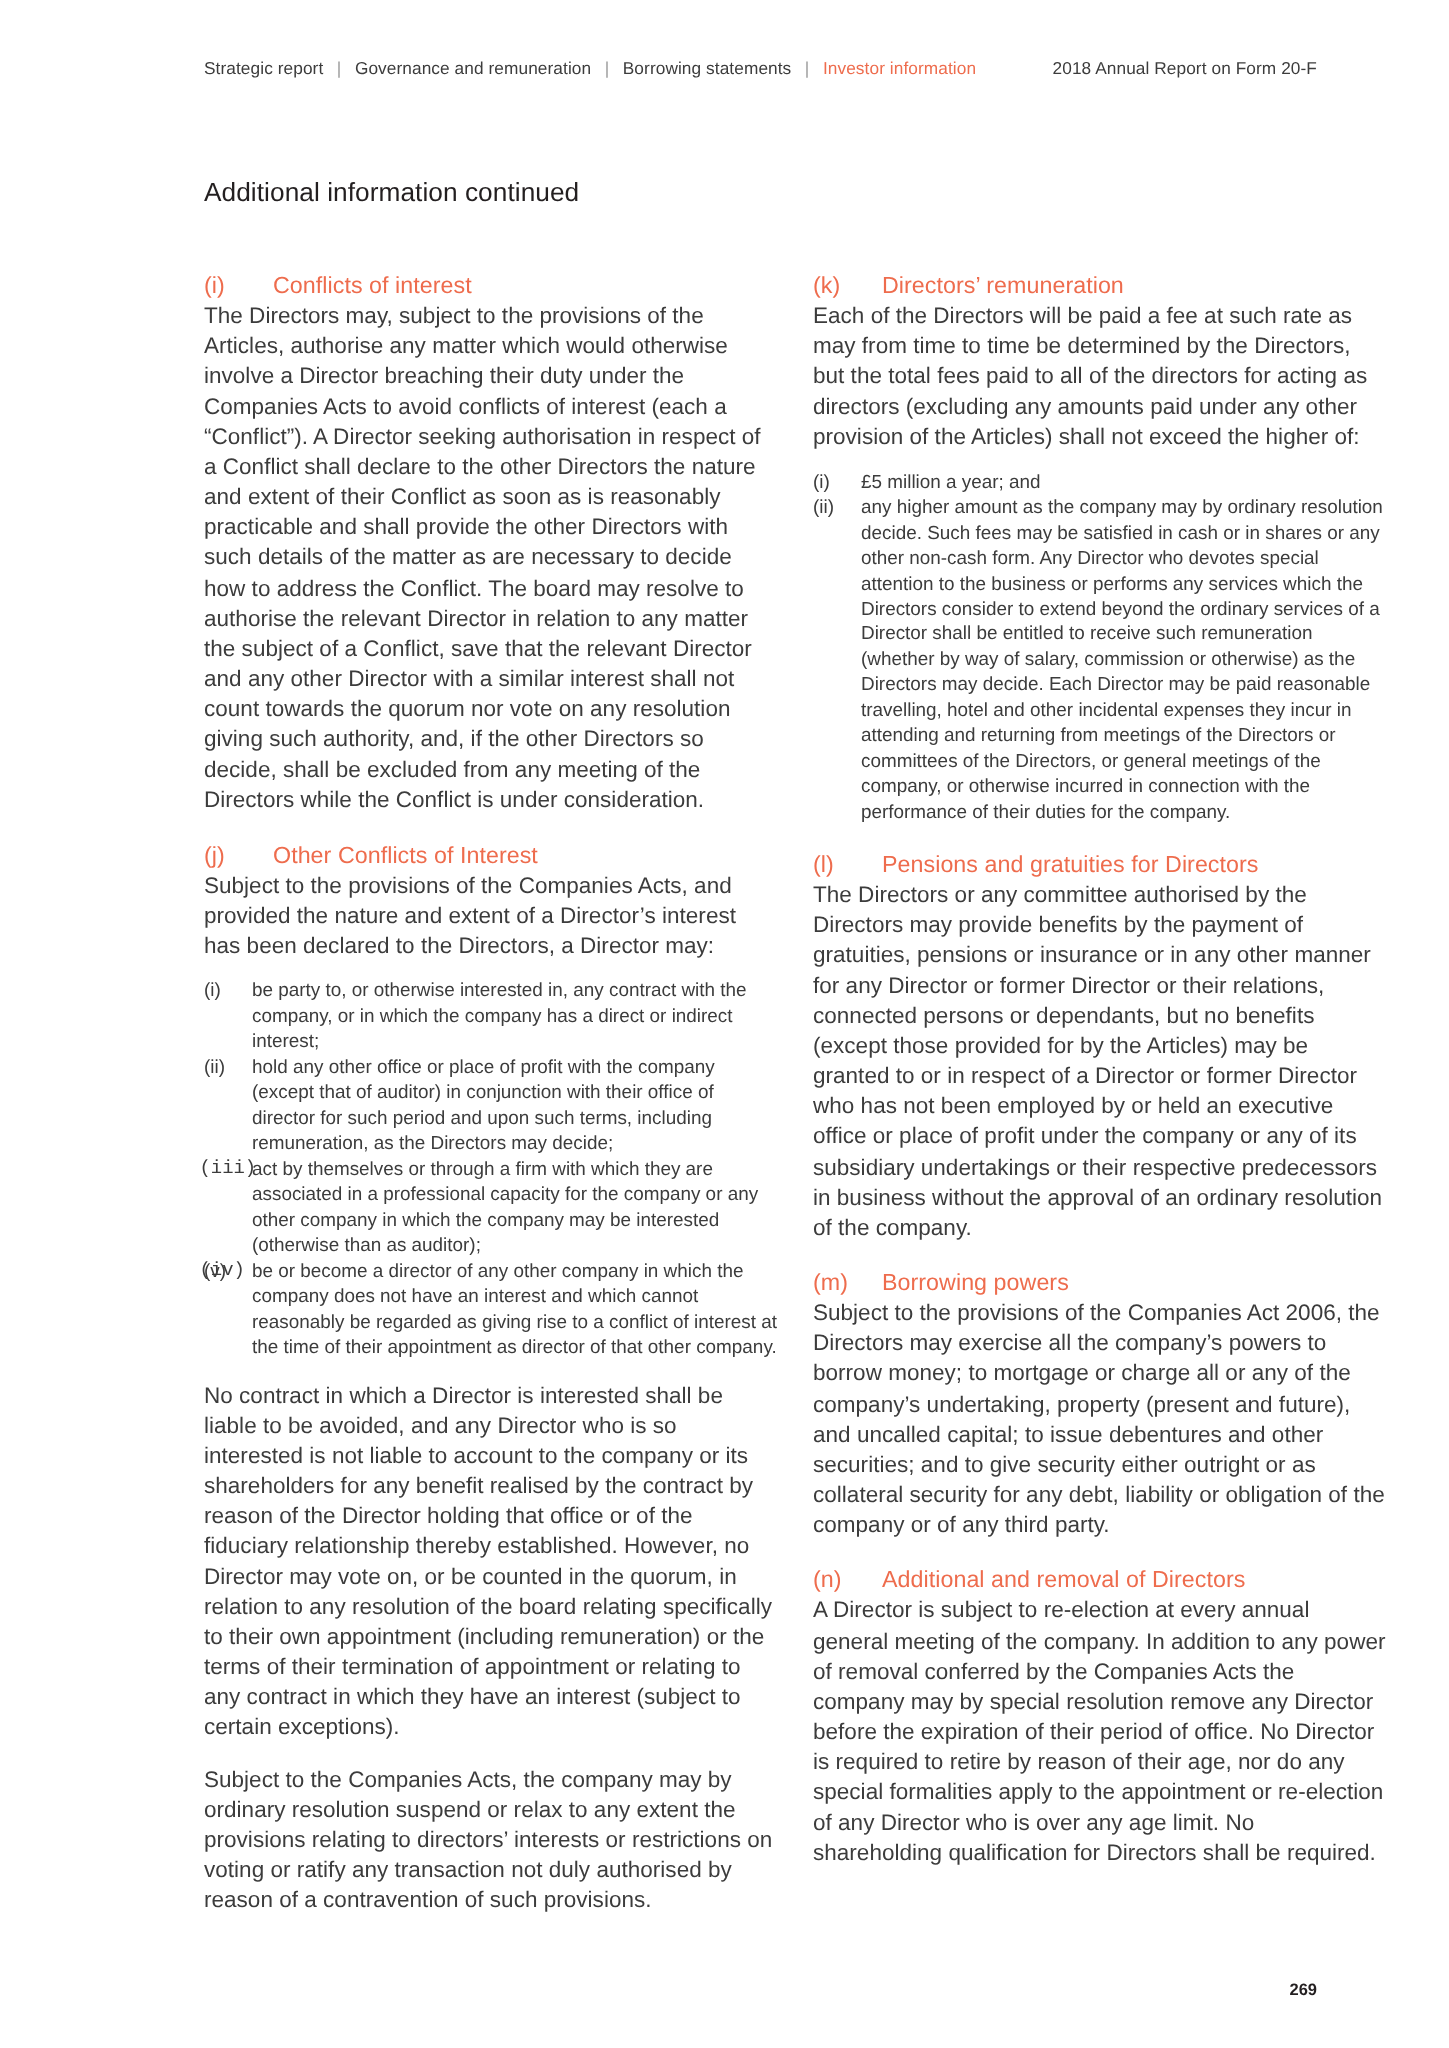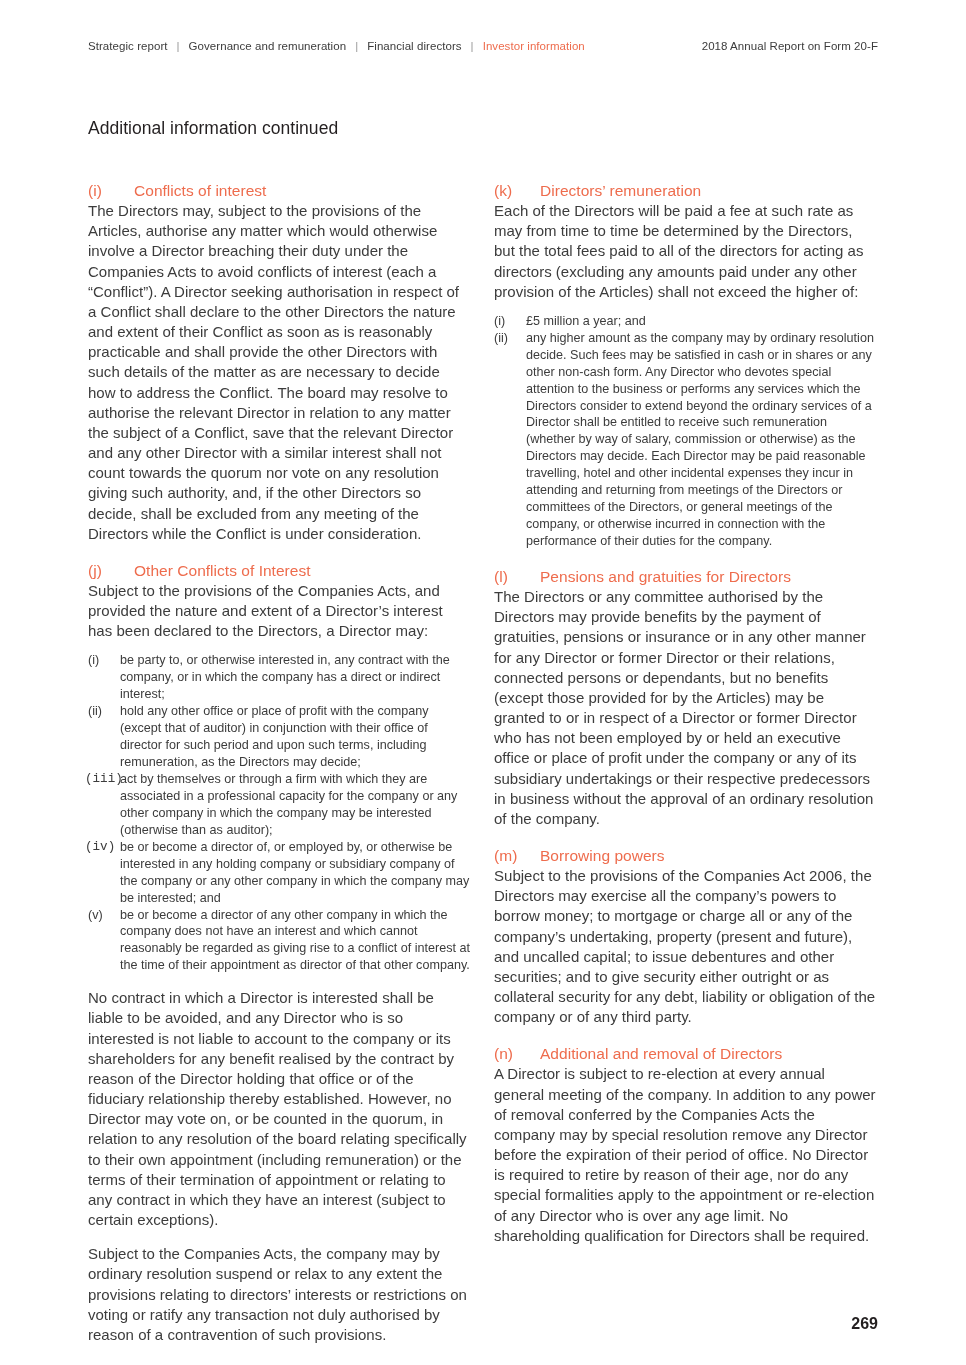--- a/index.html
+++ b/index.html
@@ -14,20 +14,21 @@
     position: relative;
     font-family: "Liberation Sans", sans-serif;
     color: #3c3c3c;
     -webkit-font-smoothing: antialiased;
   }
 
   .page {
     position: absolute;
     inset: 0;
     padding: 16px;
+    margin-left: 48px;
   }
 
   
   .masthead {
     position: absolute;
     top: 40px;
     left: 88px;
     right: 88px;
     display: flex;
     align-items: baseline;
@@ -138,37 +139,37 @@
     left: -3px;
     width: 31px;
     font-family: Liberation Mono, monospace;
   }
 
   
   .folio {
     position: absolute;
     right: 88px;
     bottom: 32px;
-    font-size: 16px;
+    font-size: 11px;
     font-weight: bold;
     color: #231f20;
   }
 </style>
 </head>
 <body>
 
 <div class="page">
 
   <div class="masthead">
     <div class="crumbs">
       <span class="crumb">Strategic report</span>
       <span class="crumb-sep">|</span>
       <span class="crumb">Governance and remuneration</span>
       <span class="crumb-sep">|</span>
-      <span class="crumb">Financial directors</span>
+      <span class="crumb">Borrowing statements</span>
       <span class="crumb-sep">|</span>
       <span class="crumb active">Investor information</span>
     </div>
     <div class="report-id">2018 Annual Report on Form 20-F</div>
   </div>
 
   <h1 class="page-title">Additional information continued</h1>
 
   <div class="columns">
 
@@ -197,21 +198,20 @@
           <li>
             <span class="num">(ii)</span>
             <span>hold any other office or place of profit with the company (except that of auditor) in conjunction with their office of director for such period and upon such terms, including remuneration, as the Directors may decide;</span>
           </li>
           <li>
             <span class="num wide">(iii)</span>
             <span>act by themselves or through a firm with which they are associated in a professional capacity for the company or any other company in which the company may be interested (otherwise than as auditor);</span>
           </li>
           <li>
             <span class="num wide">(iv)</span>
-            <span>be or become a director of, or employed by, or otherwise be interested in any holding company or subsidiary company of the company or any other company in which the company may be interested; and</span>
           </li>
           <li>
             <span class="num">(v)</span>
             <span>be or become a director of any other company in which the company does not have an interest and which cannot reasonably be regarded as giving rise to a conflict of interest at the time of their appointment as director of that other company.</span>
           </li>
         </ol>
 
         <p class="body">No contract in which a Director is interested shall be liable to be avoided, and any Director who is so interested is not liable to account to the company or its shareholders for any benefit realised by the contract by reason of the Director holding that office or of the fiduciary relationship thereby established. However, no Director may vote on, or be counted in the quorum, in relation to any resolution of the board relating specifically to their own appointment (including remuneration) or the terms of their termination of appointment or relating to any contract in which they have an interest (subject to certain exceptions).</p>
         <p class="body nogap">Subject to the Companies Acts, the company may by ordinary resolution suspend or relax to any extent the provisions relating to directors’ interests or restrictions on voting or ratify any transaction not duly authorised by reason of a contravention of such provisions.</p>
       </div>

